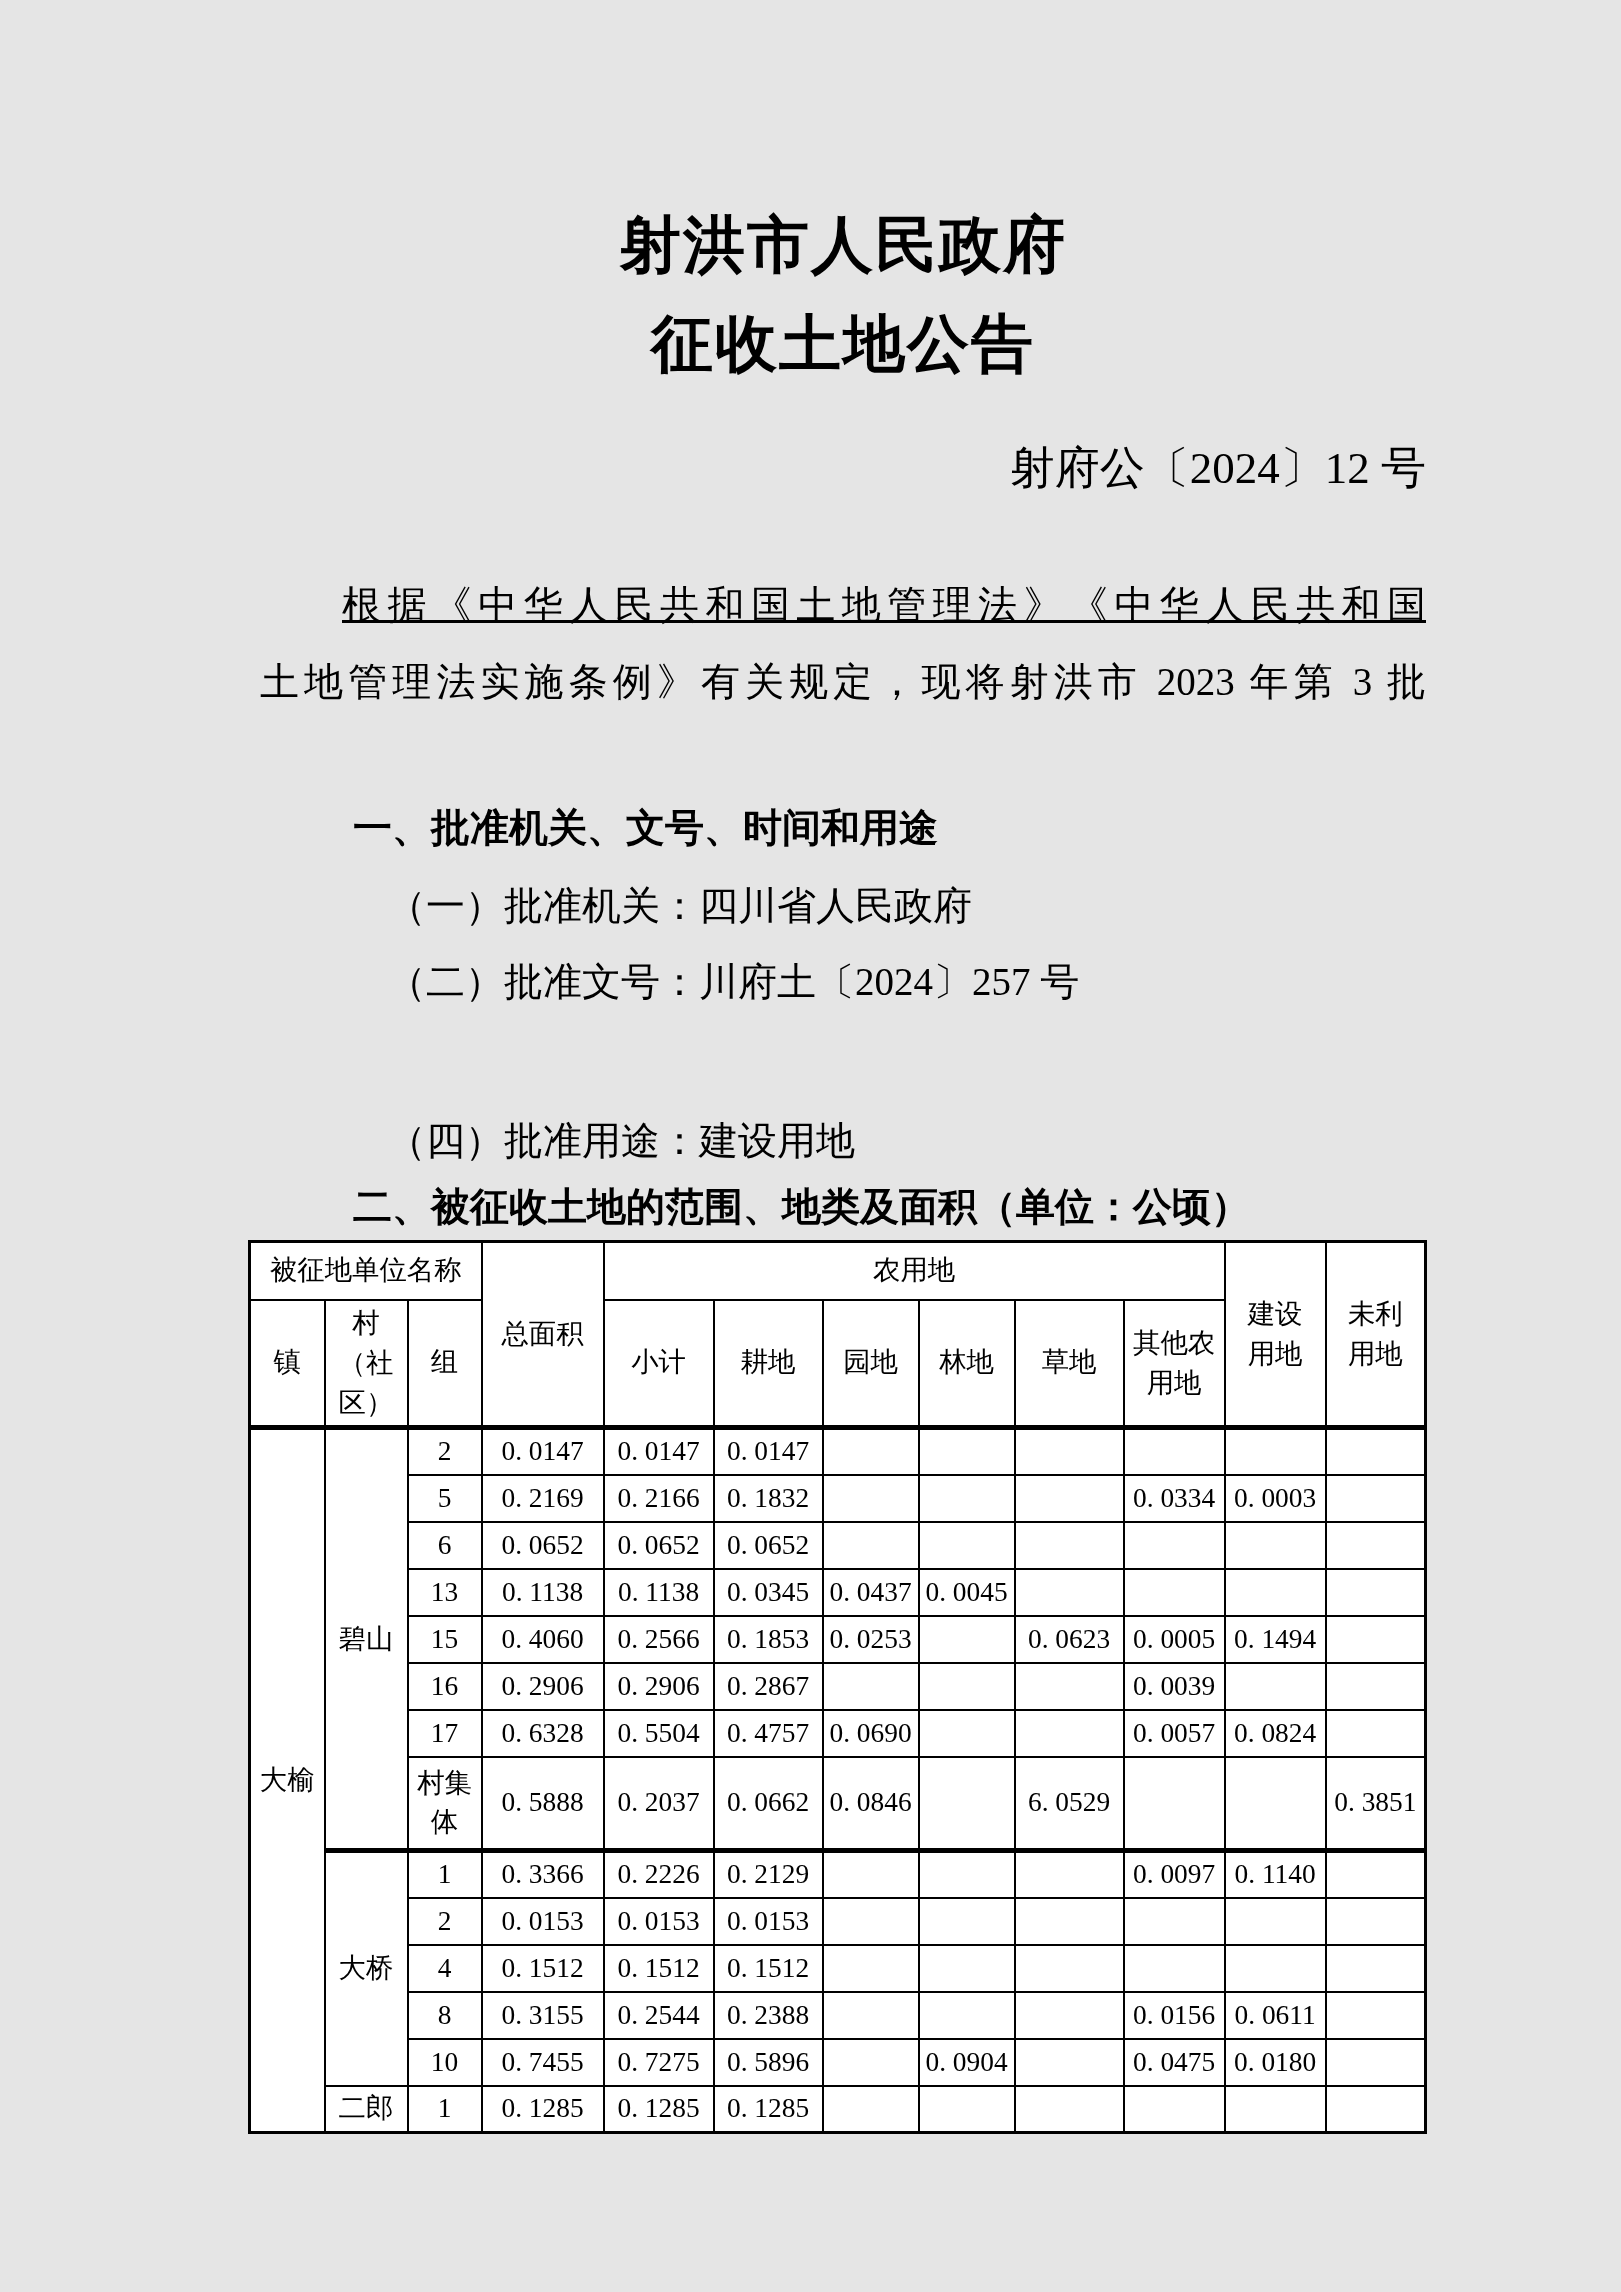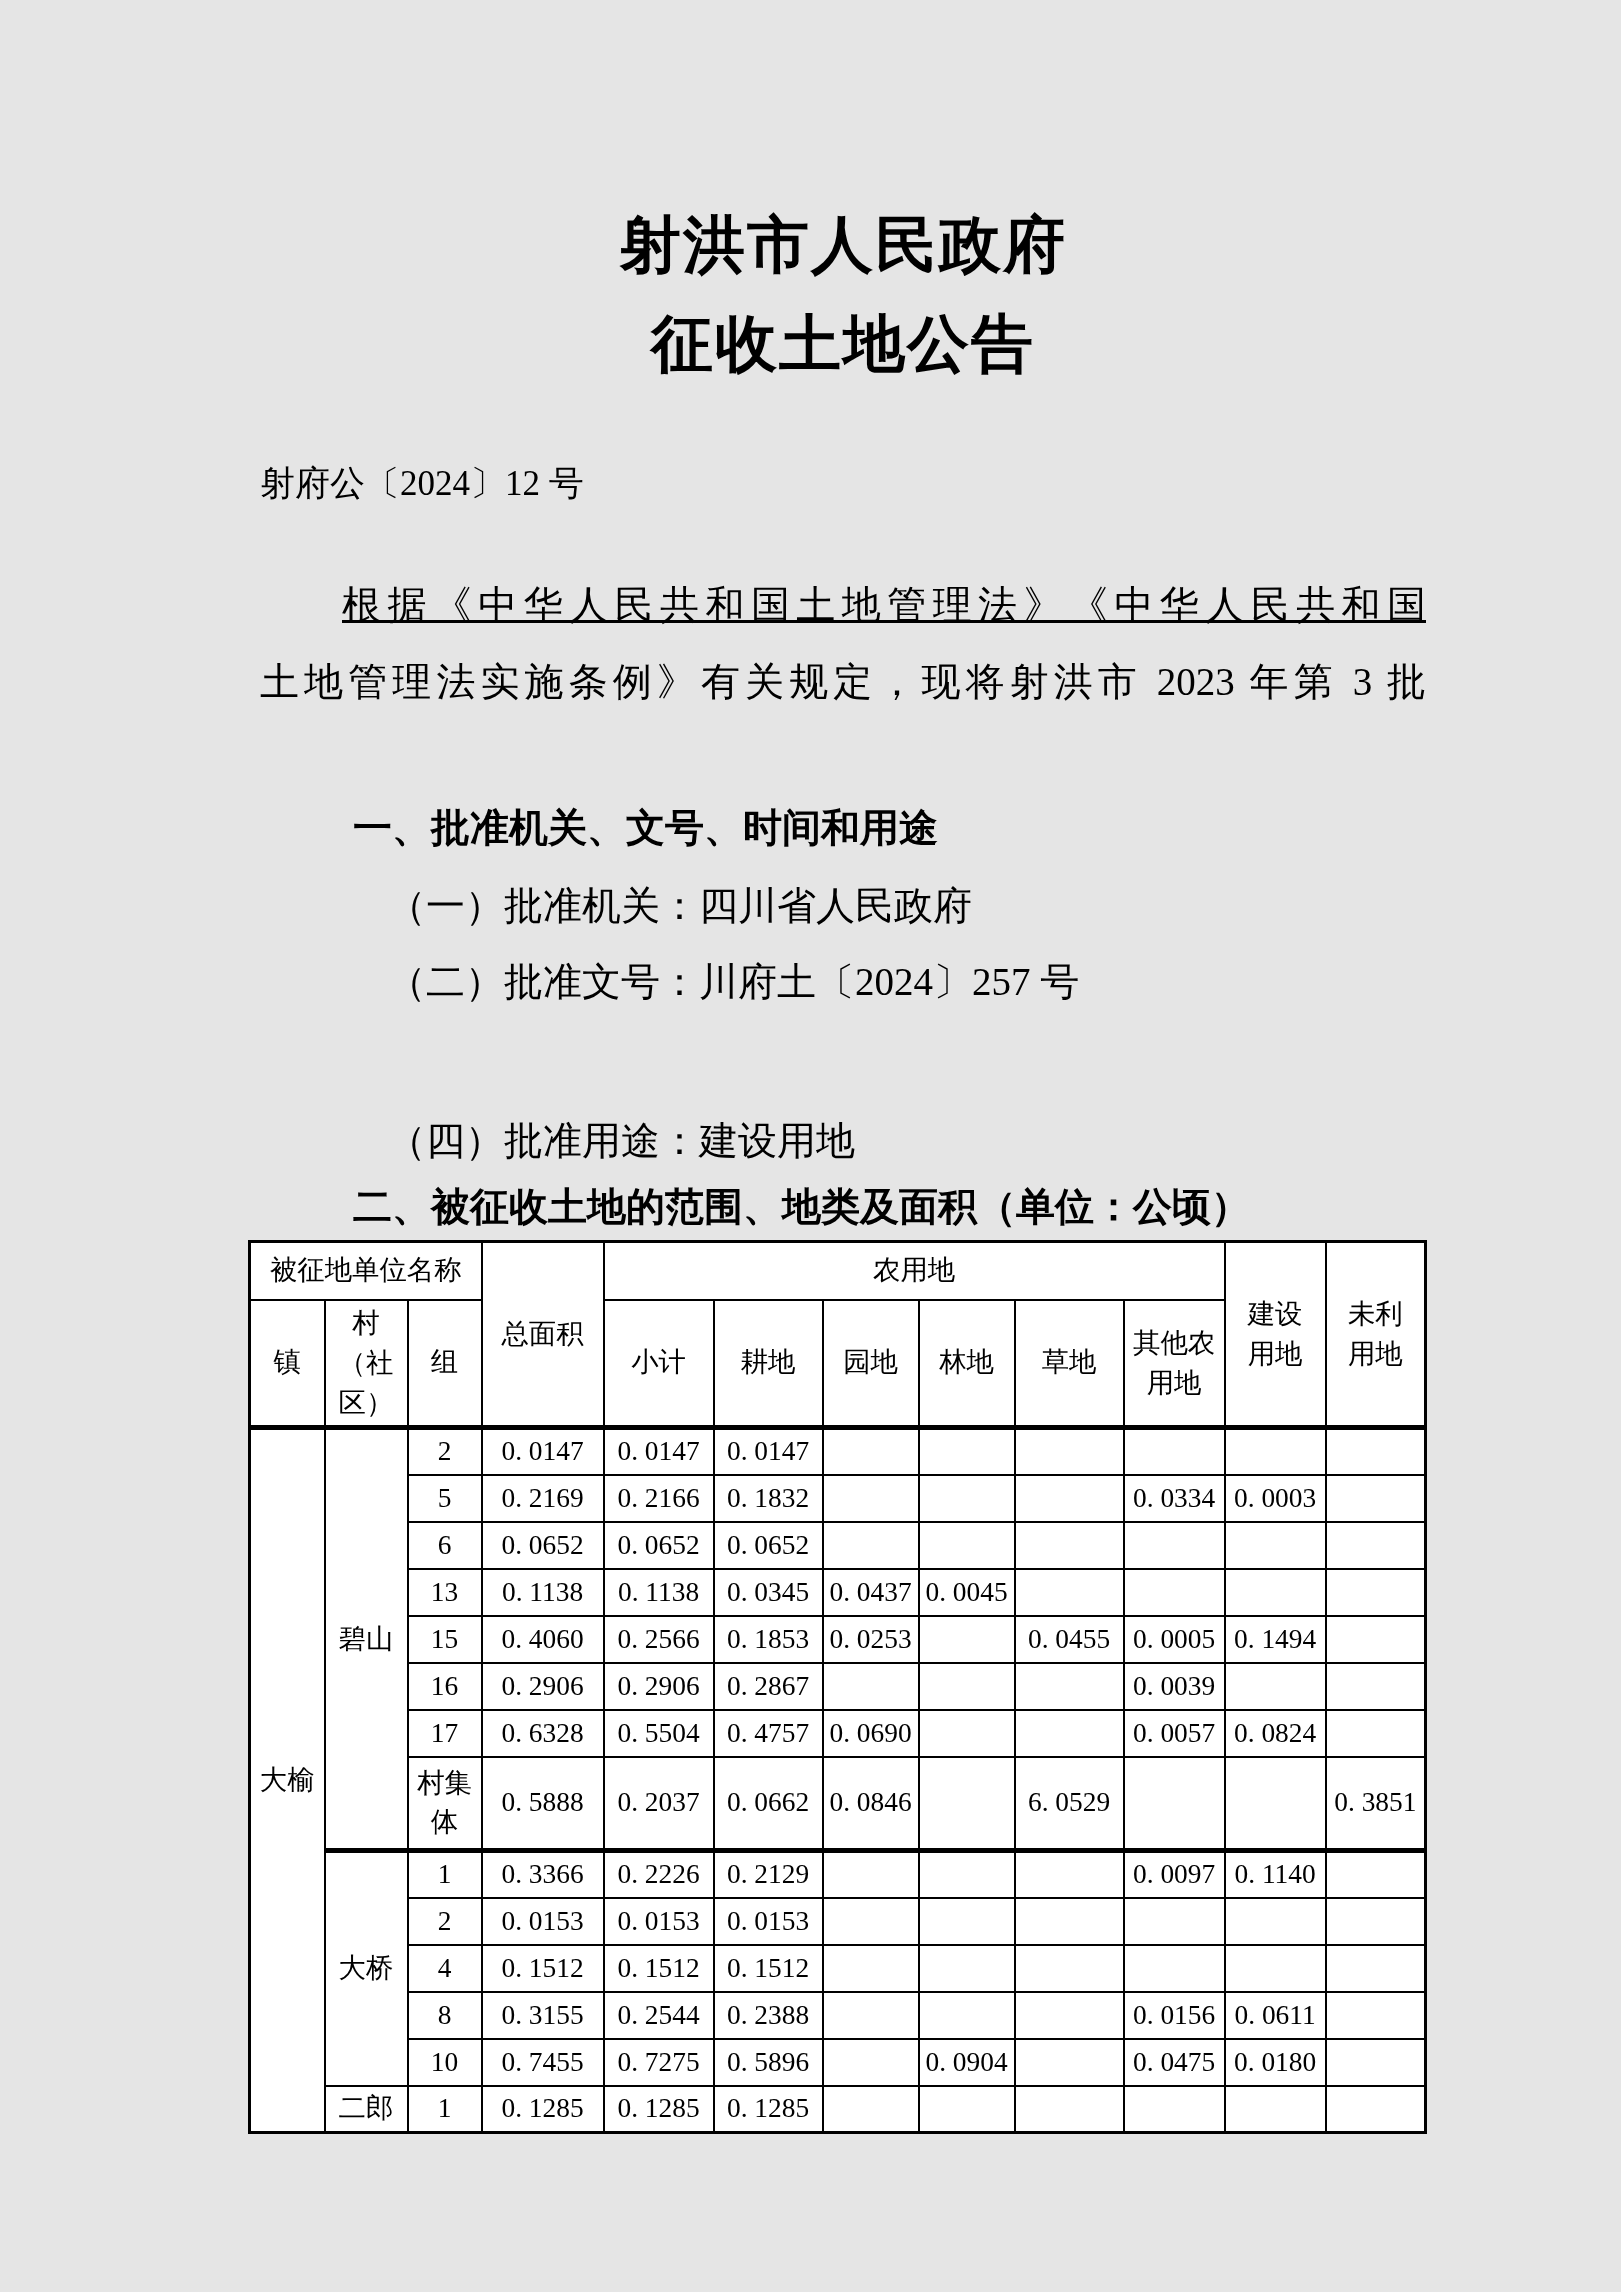--- a/index.html
+++ b/index.html
@@ -13,22 +13,22 @@
   }
   
   #doc-title{
     position:absolute;left:260px;top:196px;width:1166px;
     text-align:center;font-weight:700;
     font-size:62px;line-height:99px;
     letter-spacing:2px;
   }
   
   #doc-number{
-    position:absolute;left:260px;top:454px;width:1166px;
-    text-align:left;font-size:35px;line-height:59px;
+    position:absolute;left:260px;top:439px;width:1166px;
+    text-align:right;font-size:45px;line-height:59px;
     white-space:nowrap;
   }
   
   .bodyline{
     position:absolute;left:260px;width:1166px;
     font-size:39px;line-height:77px;
     text-align:justify;
   }
   .bodyline.just{text-align-last:justify;}
   #para-1{top:566px;text-indent:82px;text-decoration:underline;}
@@ -194,21 +194,21 @@
         <td class="num"></td>
         <td class="num"></td>
       </tr>
       <tr class="dr">
         <td>15</td>
         <td class="num">0. 4060</td>
         <td class="num">0. 2566</td>
         <td class="num">0. 1853</td>
         <td class="num">0. 0253</td>
         <td class="num"></td>
-        <td class="num">0. 0455</td>
+        <td class="num">0. 0623</td>
         <td class="num">0. 0005</td>
         <td class="num">0. 1494</td>
         <td class="num"></td>
       </tr>
       <tr class="dr">
         <td>16</td>
         <td class="num">0. 2906</td>
         <td class="num">0. 2906</td>
         <td class="num">0. 2867</td>
         <td class="num"></td>

